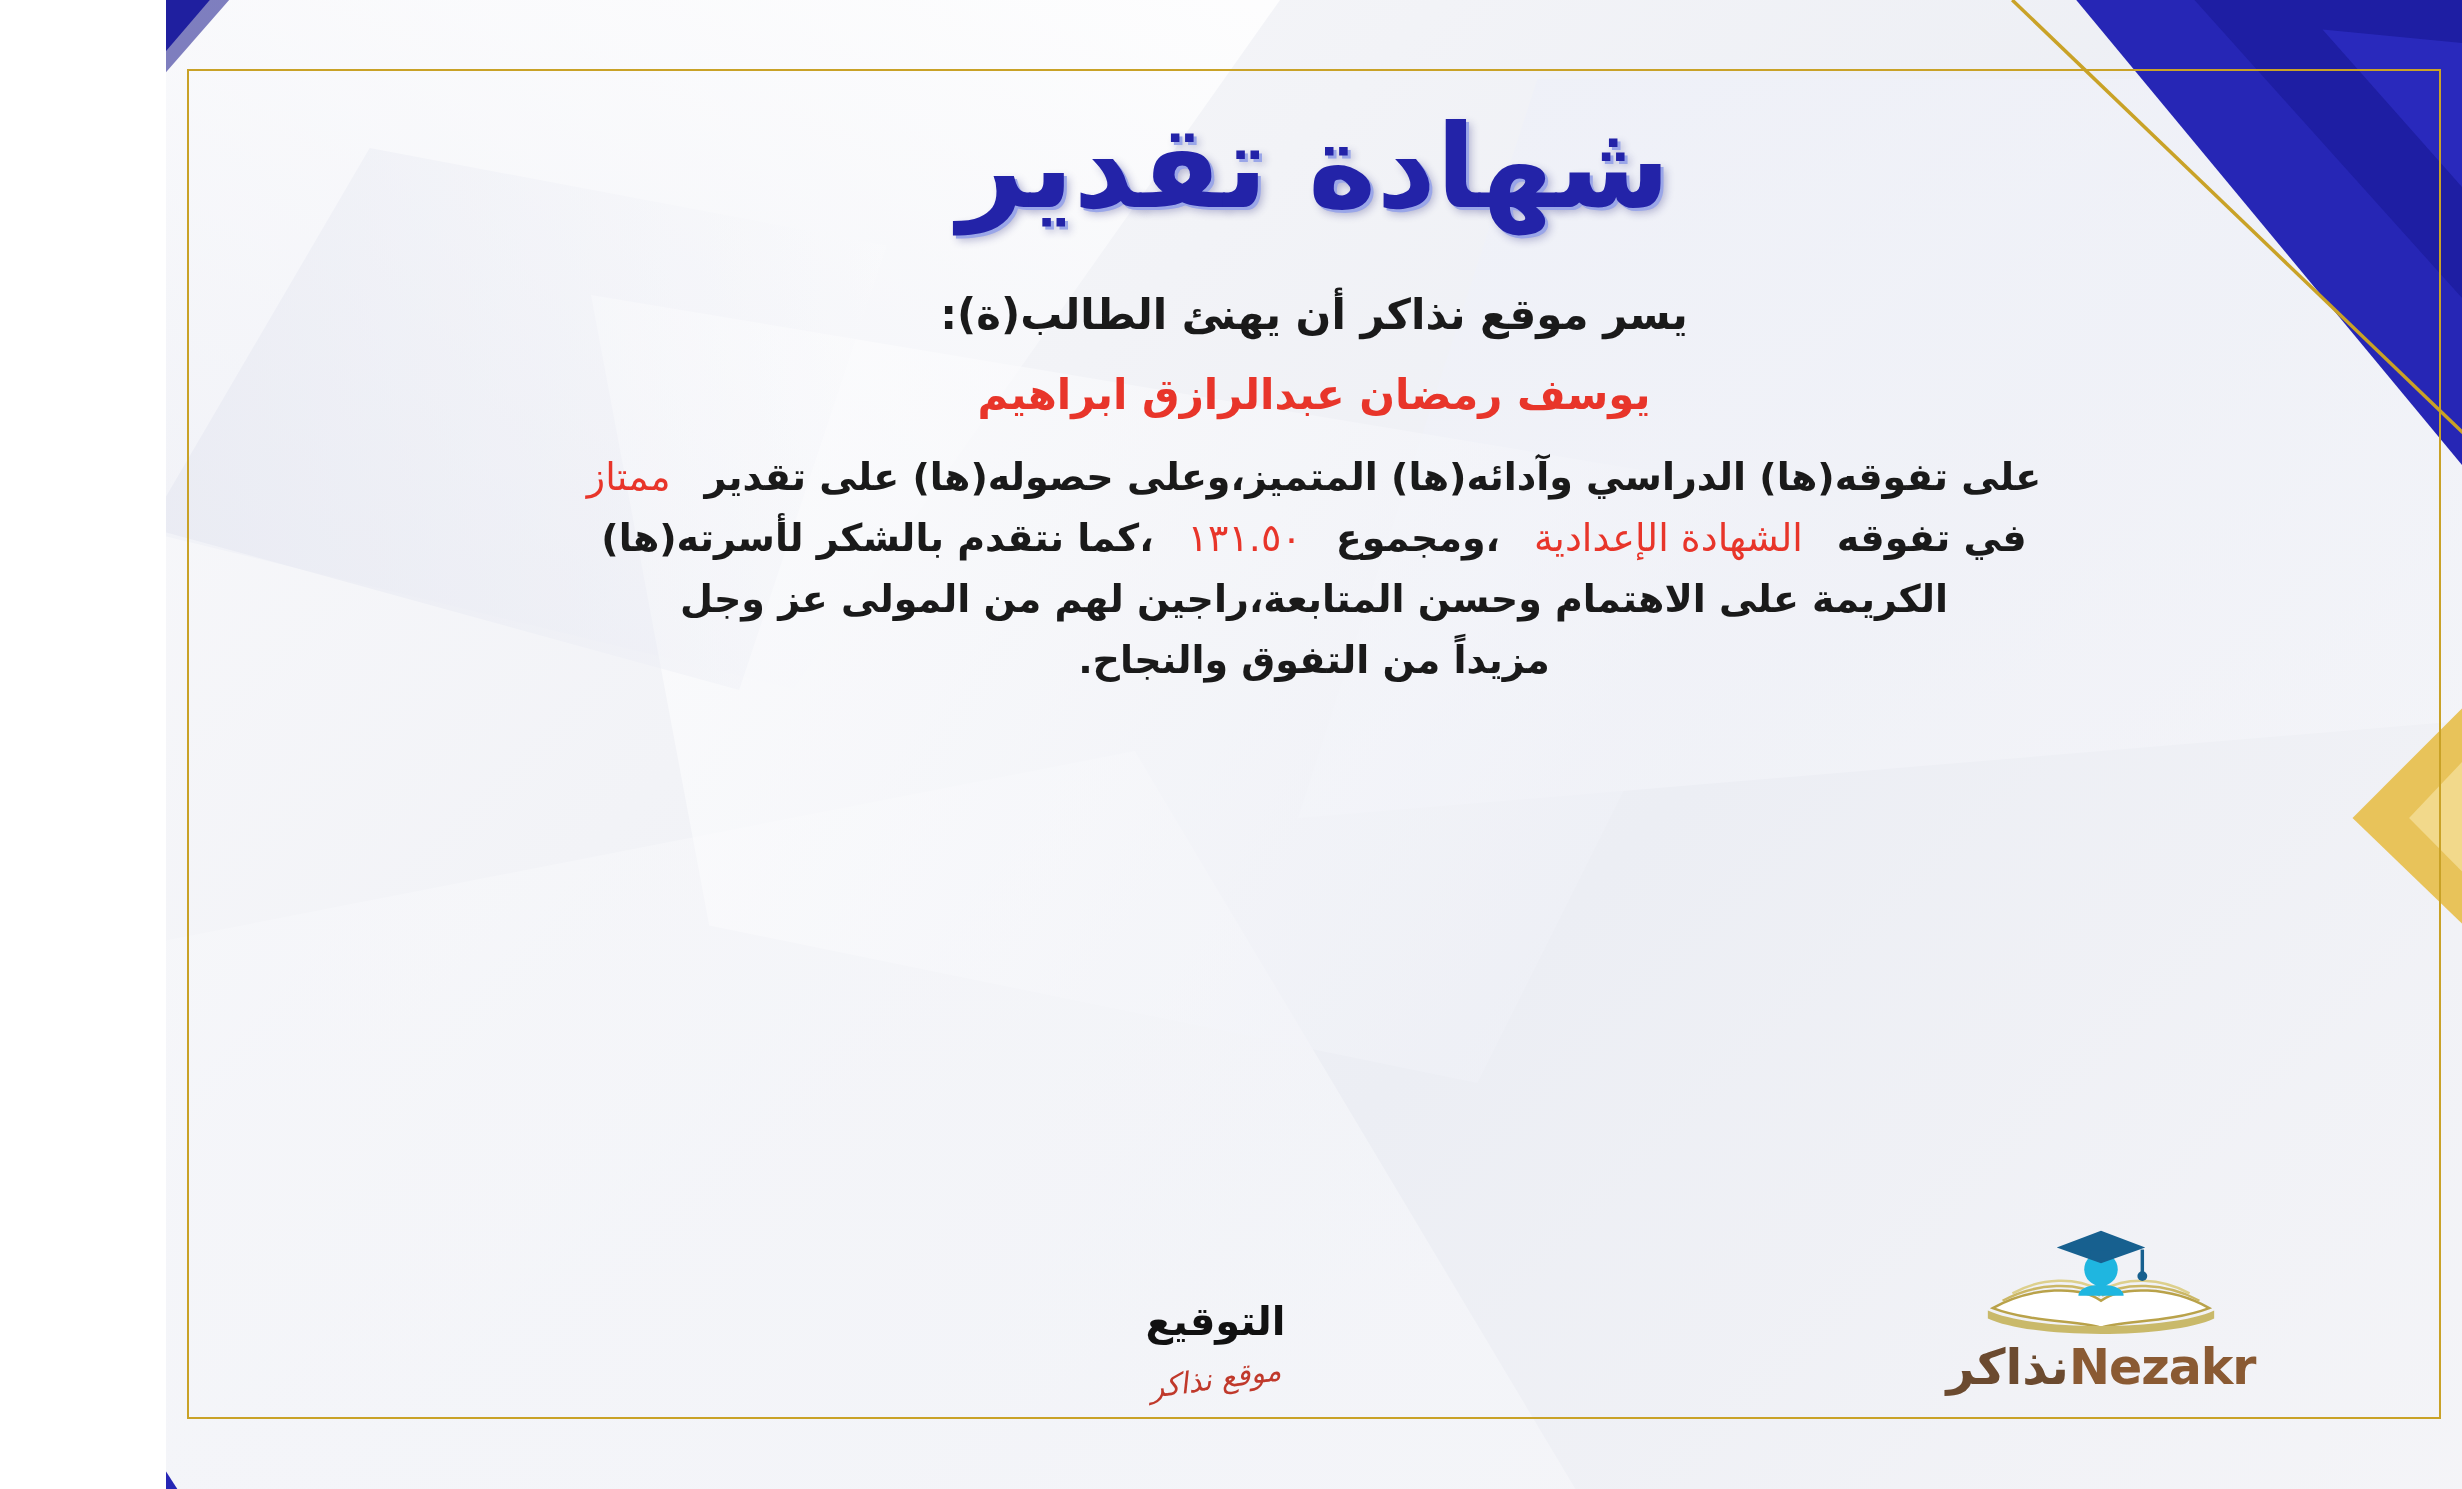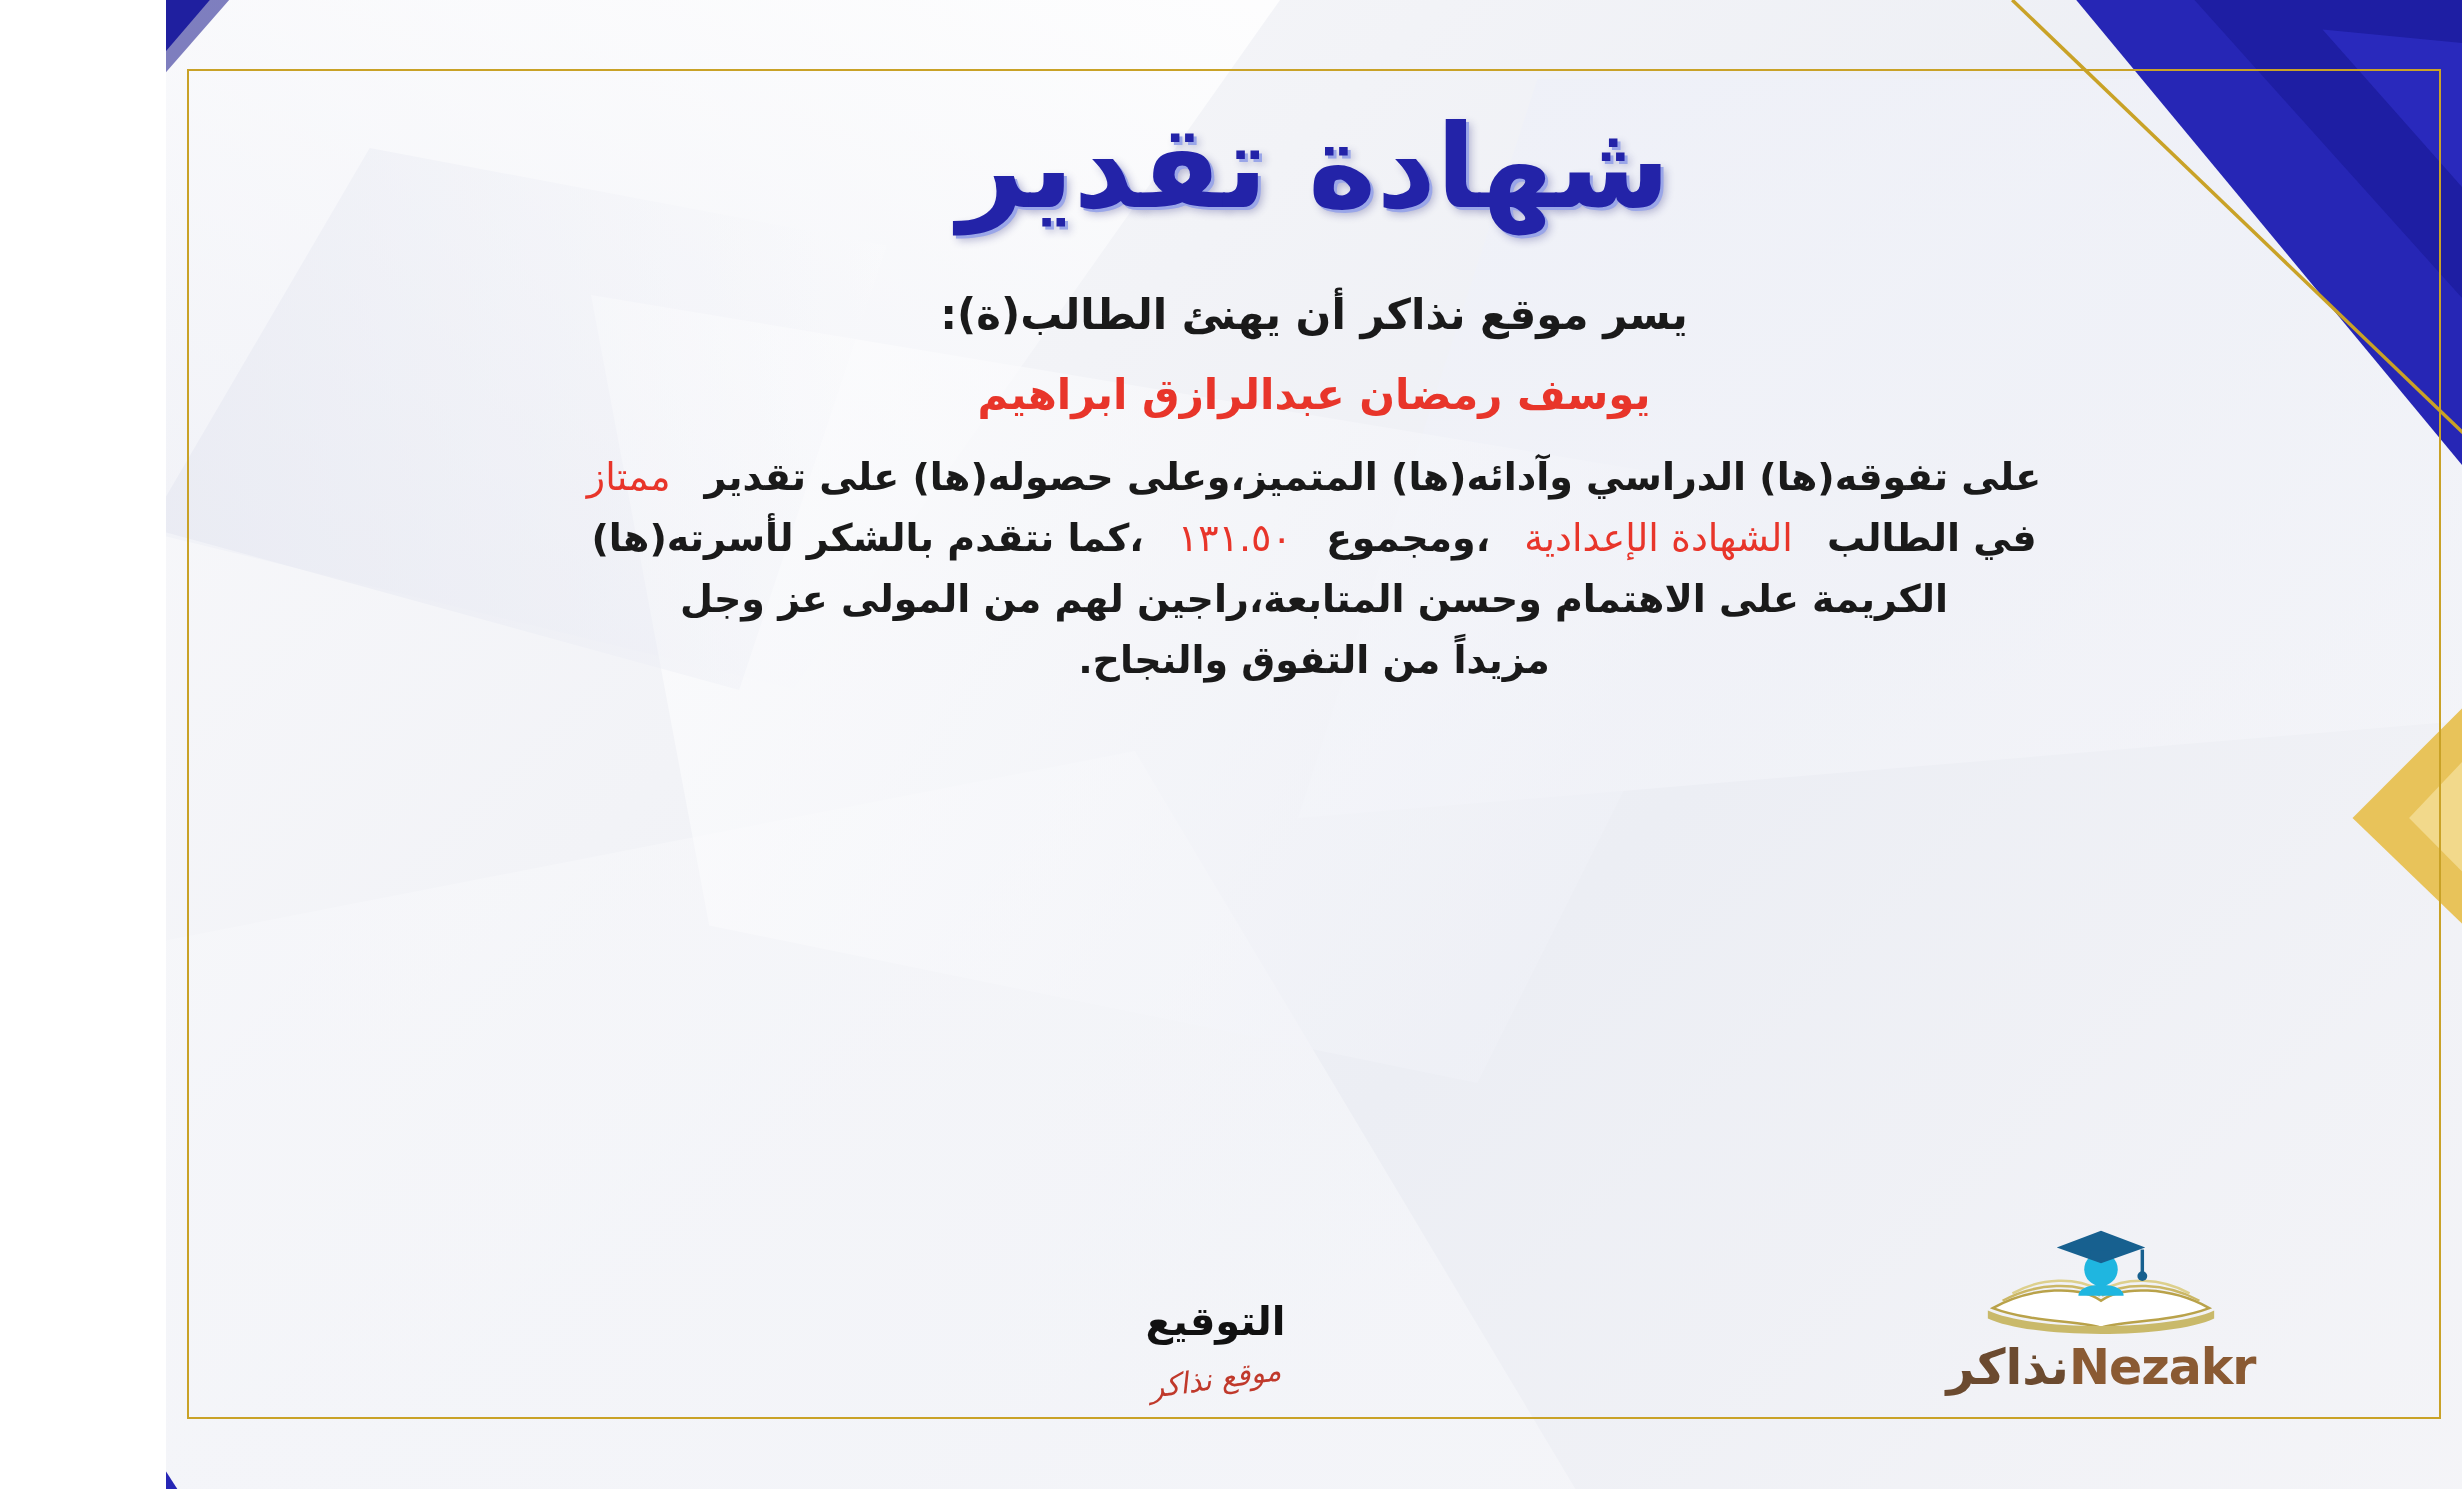--- a/index.html
+++ b/index.html
@@ -247,21 +247,21 @@
 
     <div class="intro-line">يسر موقع نذاكر أن يهنئ الطالب(ة):</div>
 
     <div class="student-name">يوسف رمضان عبدالرازق ابراهيم</div>
 
     <div class="body-text">
       <div class="para">
         <span>على تفوقه(ها) الدراسي وآدائه(ها) المتميز،وعلى حصوله(ها) على تقدير</span><span class="gap"></span><span class="hl">ممتاز</span>
       </div>
       <div class="para">
-        <span>في الطالب</span><span class="gap"></span><span class="hl">الشهادة الإعدادية</span><span class="gap"></span><span>،ومجموع</span><span class="gap"></span><span class="hl">١٣١.٥٠</span><span class="gap"></span><span>،كما نتقدم بالشكر لأسرته(ها)</span>
+        <span>في تفوقه</span><span class="gap"></span><span class="hl">الشهادة الإعدادية</span><span class="gap"></span><span>،ومجموع</span><span class="gap"></span><span class="hl">١٣١.٥٠</span><span class="gap"></span><span>،كما نتقدم بالشكر لأسرته(ها)</span>
       </div>
       <div class="para">الكريمة على الاهتمام وحسن المتابعة،راجين لهم من المولى عز وجل</div>
       <div class="para">مزيداً من التفوق والنجاح.</div>
     </div>
 
     <div class="bottom-row">
 
       <div class="signature-block">
         <div class="signature-label">التوقيع</div>
         <div class="signature-script">موقع نذاكر</div>

